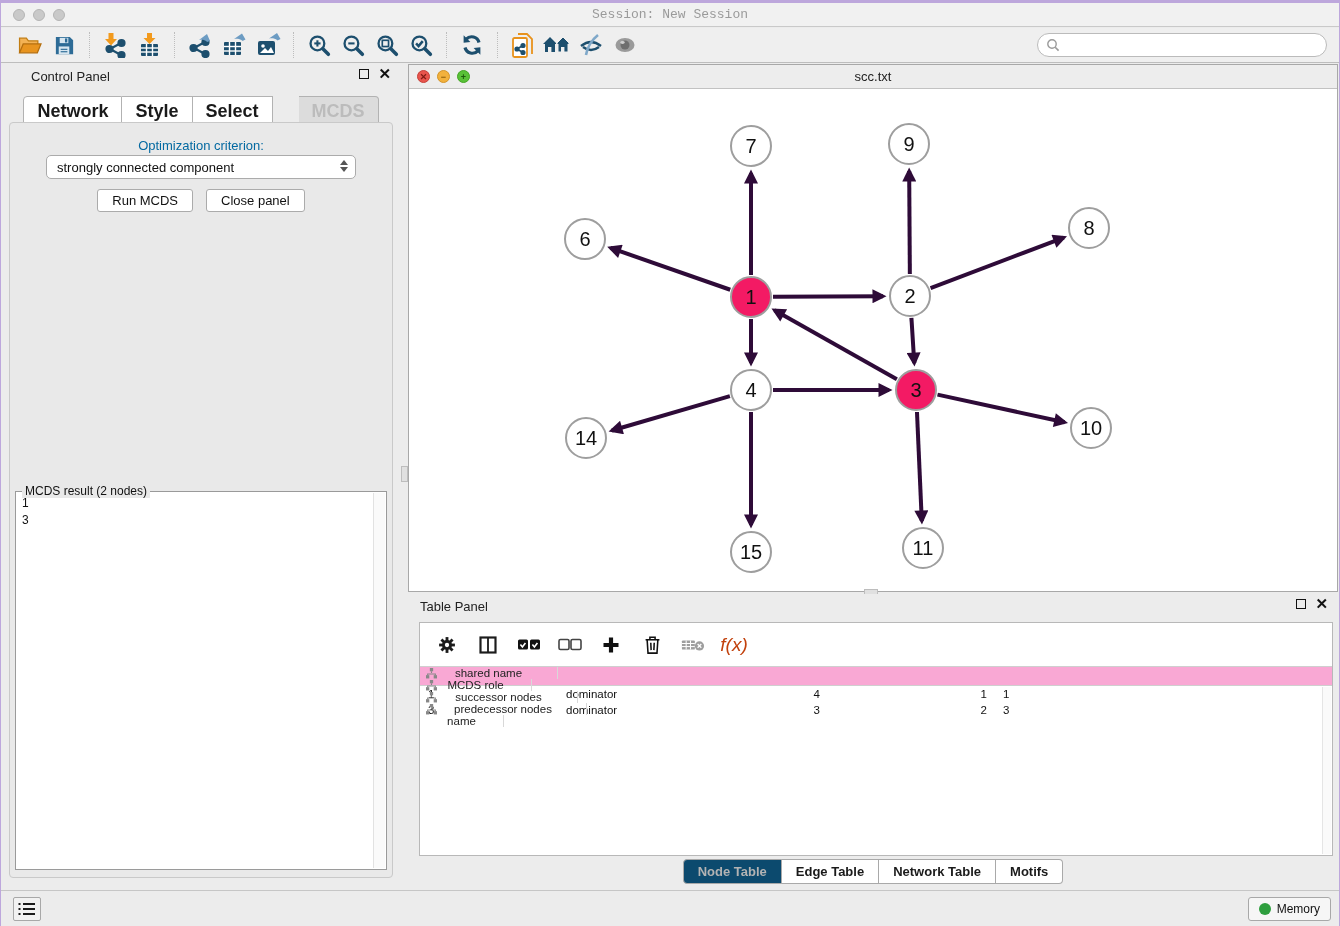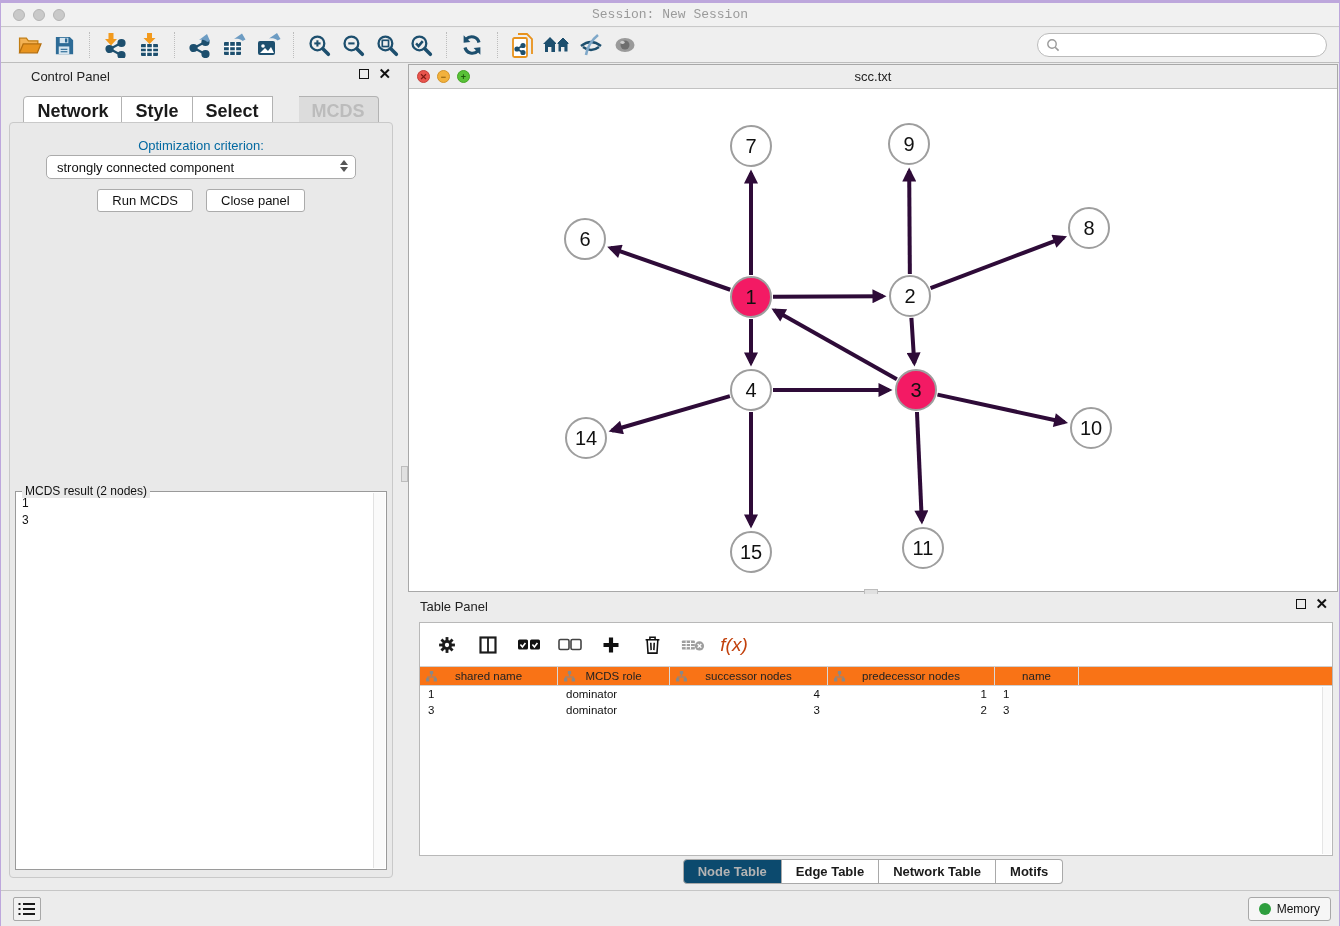--- a/index.html
+++ b/index.html
@@ -70,21 +70,21 @@
   .net-grip { position:absolute; left:455px; bottom:-4px; width:14px; height:6px; background:#e0e0e0; border:1px solid #bdbdbd; }
 
   
   .table-panel { position:absolute; left:407px; top:594px; width:930px; height:296px; background:#ececec; }
   .tp-head { position:relative; height:26px; }
   .tp-head .ph-title { position:absolute; left:12px; top:5px; font-size:13px; color:#222; }
   .tp-content { position:absolute; left:11px; right:5px; top:28px; bottom:34px; background:#fff; border:1px solid #b8b8b8; }
   .tp-toolbar { height:43px; display:flex; align-items:center; padding-left:14px; gap:15px; }
   .tp-btn { width:26px; height:26px; display:flex; align-items:center; justify-content:center; }
   .fx { font-family:Liberation Sans, sans-serif; font-style:italic; color:#c2410c; font-size:19px; }
-  .thead { display:flex; height:20px; background:#f97316; border-top:1px solid #cfcfcf; border-bottom:1px solid #cfcfcf; }
+  .thead { display:flex; height:20px; background:#f9a8d4; border-top:1px solid #cfcfcf; border-bottom:1px solid #cfcfcf;flex-direction:column; }
   .hcell { position:relative; display:flex; align-items:center; justify-content:center; font-size:11.5px; color:#222;
            border-right:1px solid #d8d8d8; }
   .hcell svg { position:absolute; left:6px; }
   .c0{width:138px;} .c1{width:112px;} .c2{width:158px;} .c3{width:167px;text-align:center;} .c4{width:84px;}
   .trow { display:flex; height:16px; align-items:center; font-size:11.5px; color:#111; }
   .tcell { padding:0 8px; overflow:hidden; }
   .al-right { text-align:right; }
   .tp-scroll { position:absolute; right:1px; top:64px; bottom:1px; width:9px; background:#fafafa; border-left:1px solid #e5e5e5; }
   .tp-tabs { position:absolute; left:0; right:0; bottom:6px; display:flex; justify-content:center; }
   .tp-tab { border:1px solid #a9a9a9; border-left:none; background:#fff; padding:4px 14px; font-size:13px; font-weight:700; color:#1a1a1a; }

